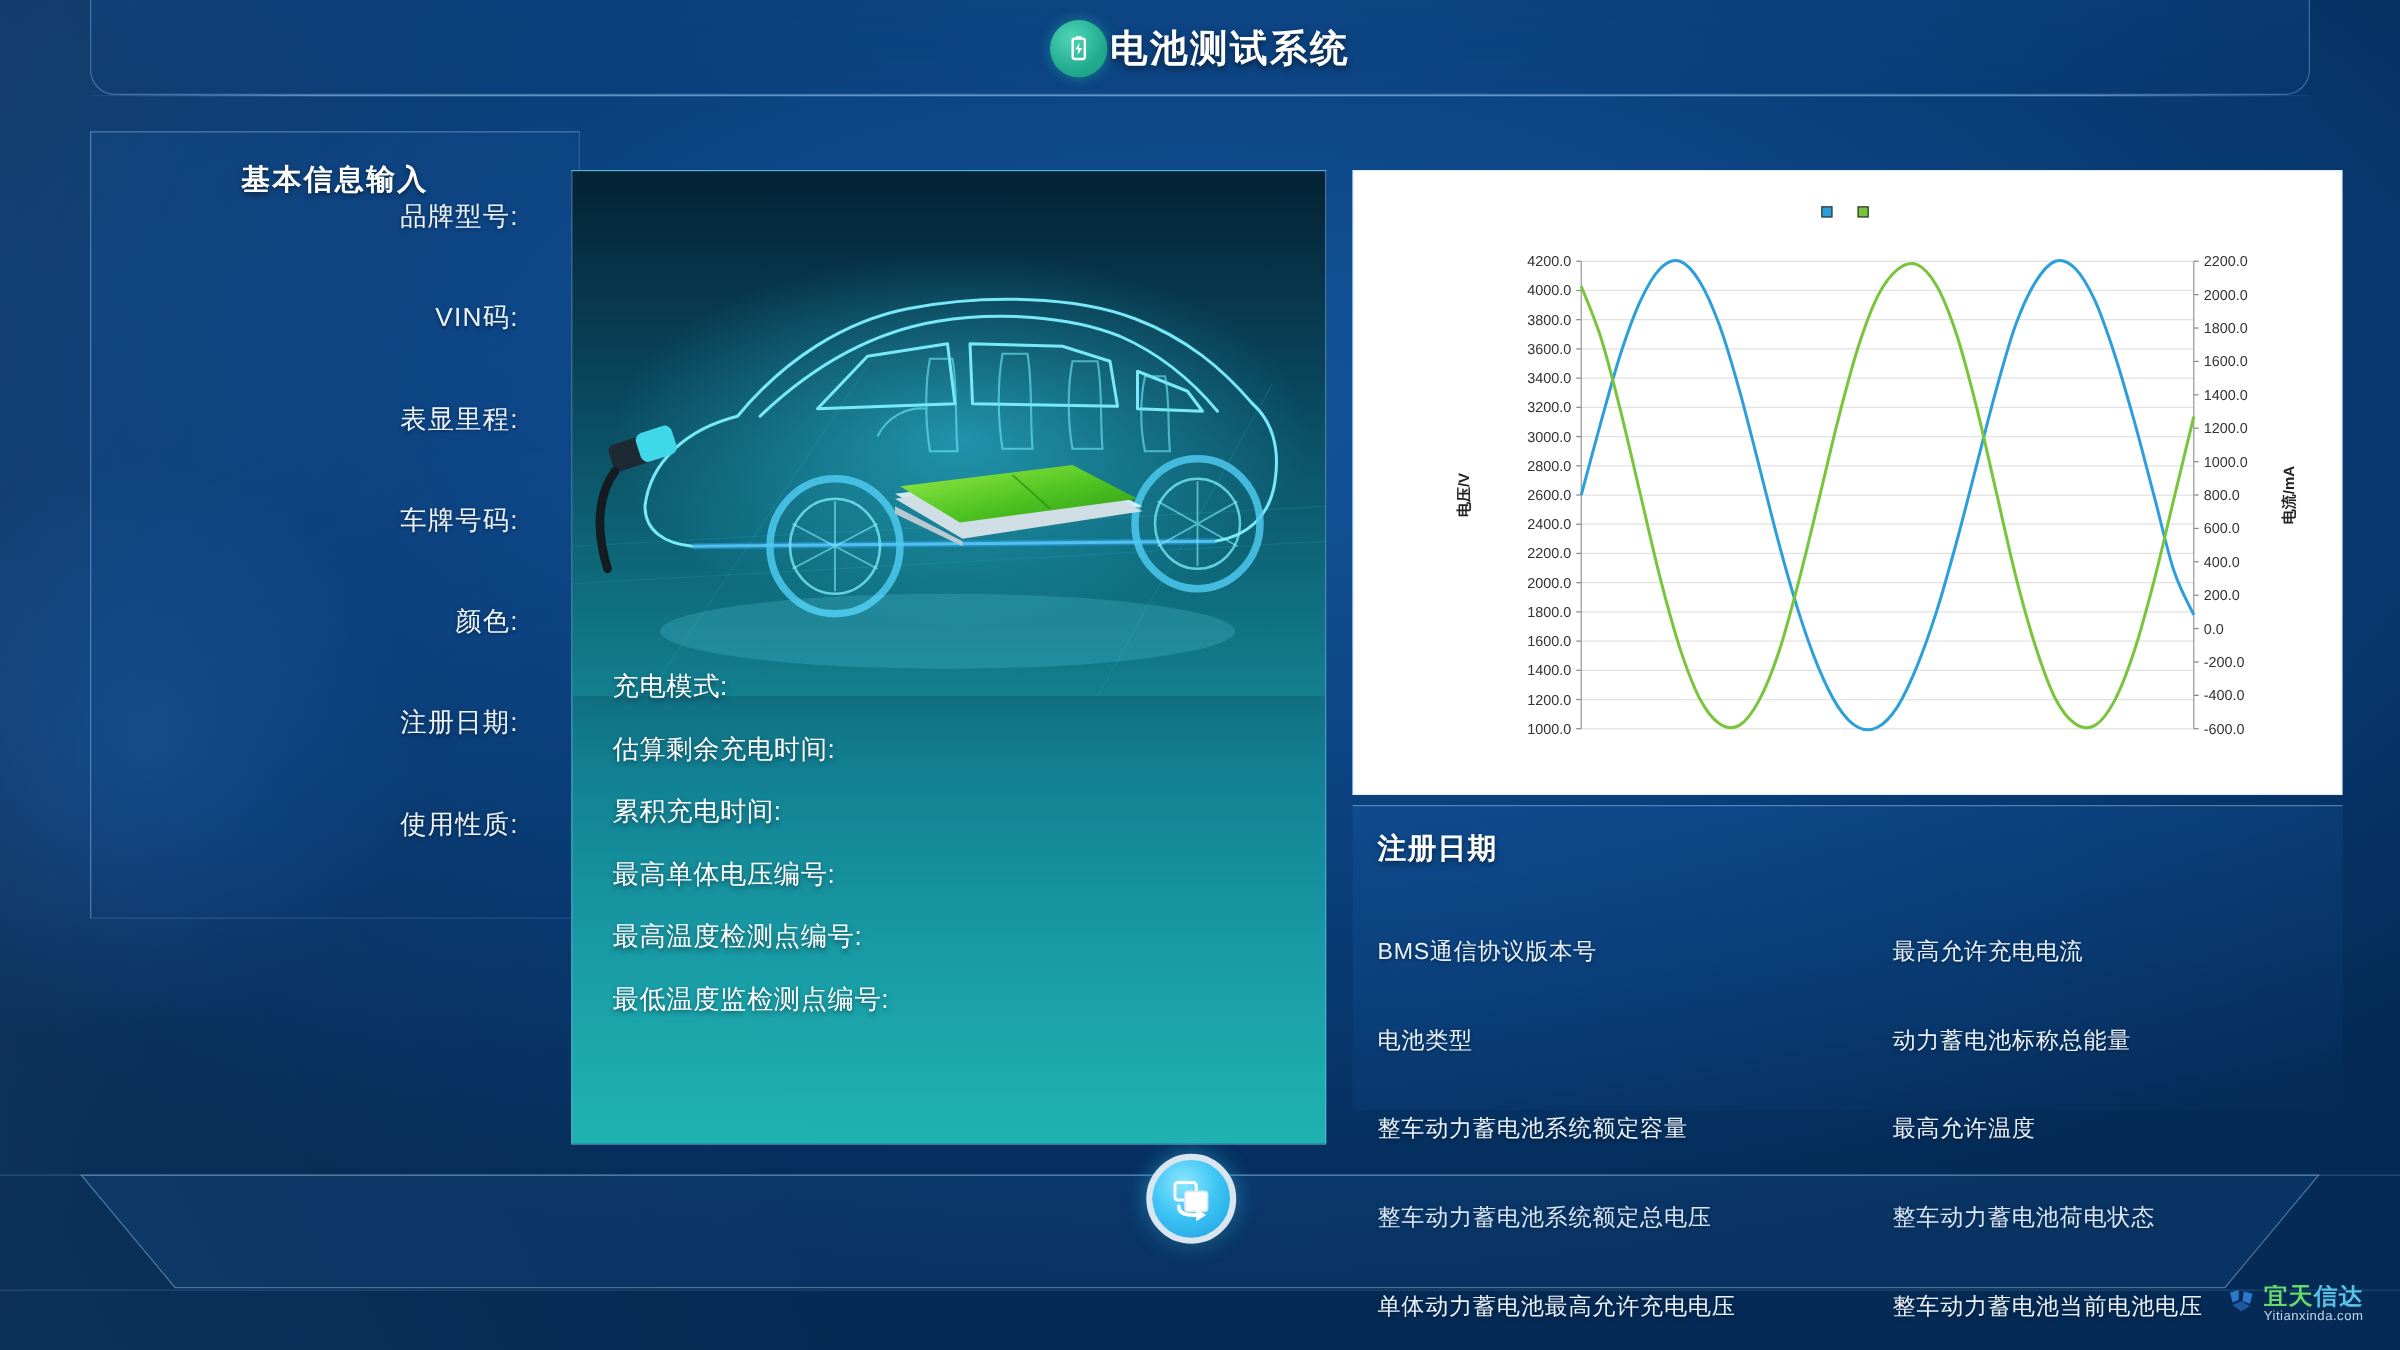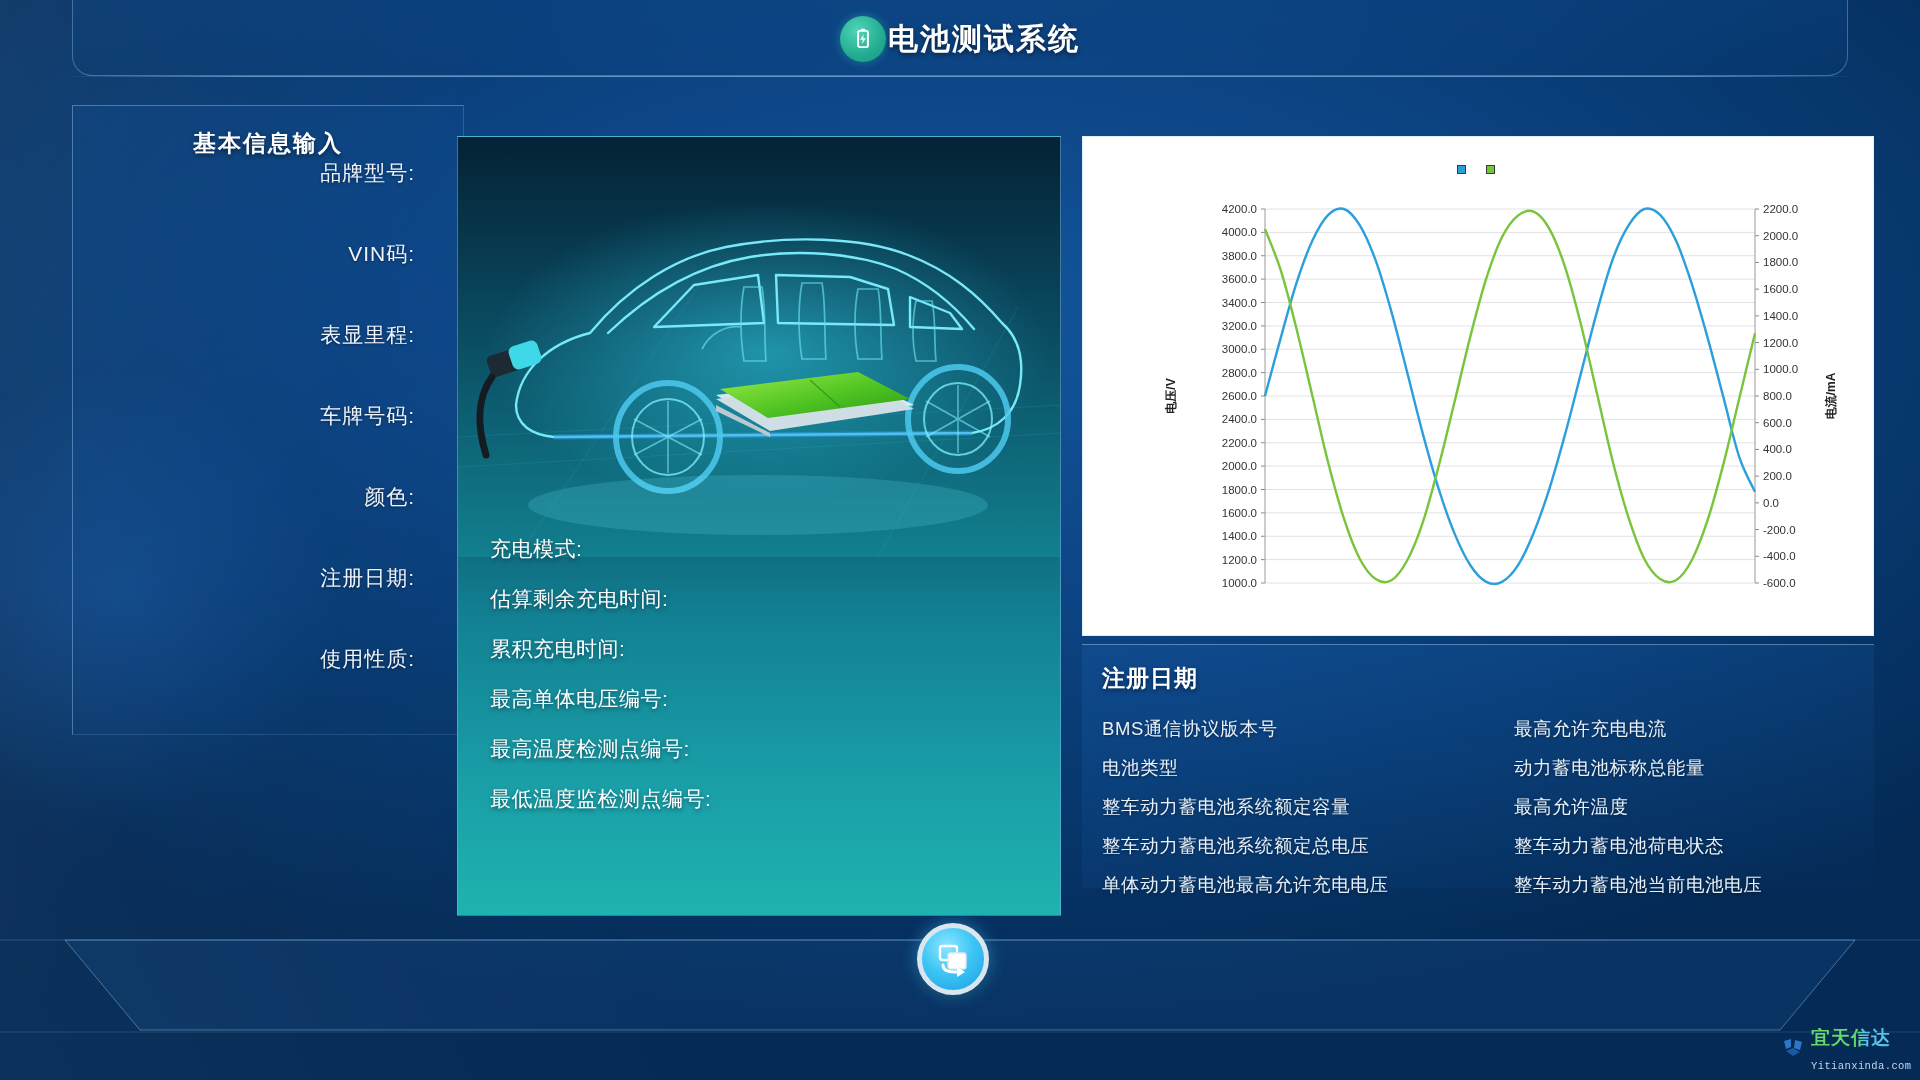--- a/index.html
+++ b/index.html
@@ -158,20 +158,21 @@
     display: grid;
     grid-template-columns: 412px auto;
     row-gap: 14px;
   }
   .detect-item {
     color: #e9f2fb;
     font-size: 18.5px;
     letter-spacing: 0.6px;
     text-shadow: 0 1px 3px rgba(0,0,0,0.45);
     white-space: nowrap;
+    margin-top: 32px;
   }
 
   
   .platform {
     position: absolute;
     left: 0; top: 920px; width: 1920px; height: 140px;
     pointer-events: none;
   }
   .platform svg { display: block; }
 
@@ -196,21 +197,21 @@
   }
   .wm-text-wrap { display: flex; flex-direction: column; line-height: 1.0; justify-content: center; }
   .wm-cn {
     font-size: 19px; font-weight: bold;
     letter-spacing: 1px;
     background: linear-gradient(90deg, #6fe86f 0%, #6fe86f 48%, #5fd0f5 52%, #5fd0f5 100%);
     -webkit-background-clip: text; background-clip: text; color: transparent;
     text-shadow: none;
   }
   .wm-en {
-    font-size: 10.5px; color: #cfe2f2; letter-spacing: 0.4px; margin-top: 14px; font-family: Liberation Mono, monospace;
+    font-size: 10.5px; color: #cfe2f2; letter-spacing: 0.4px; margin-top: 1px;
   }
 </style>
 </head>
 <body>
 
 <div class="bg-streaks"></div>
 
 <div class="header-frame"></div>
 <div class="header-inner">
   <div class="batt-badge">

